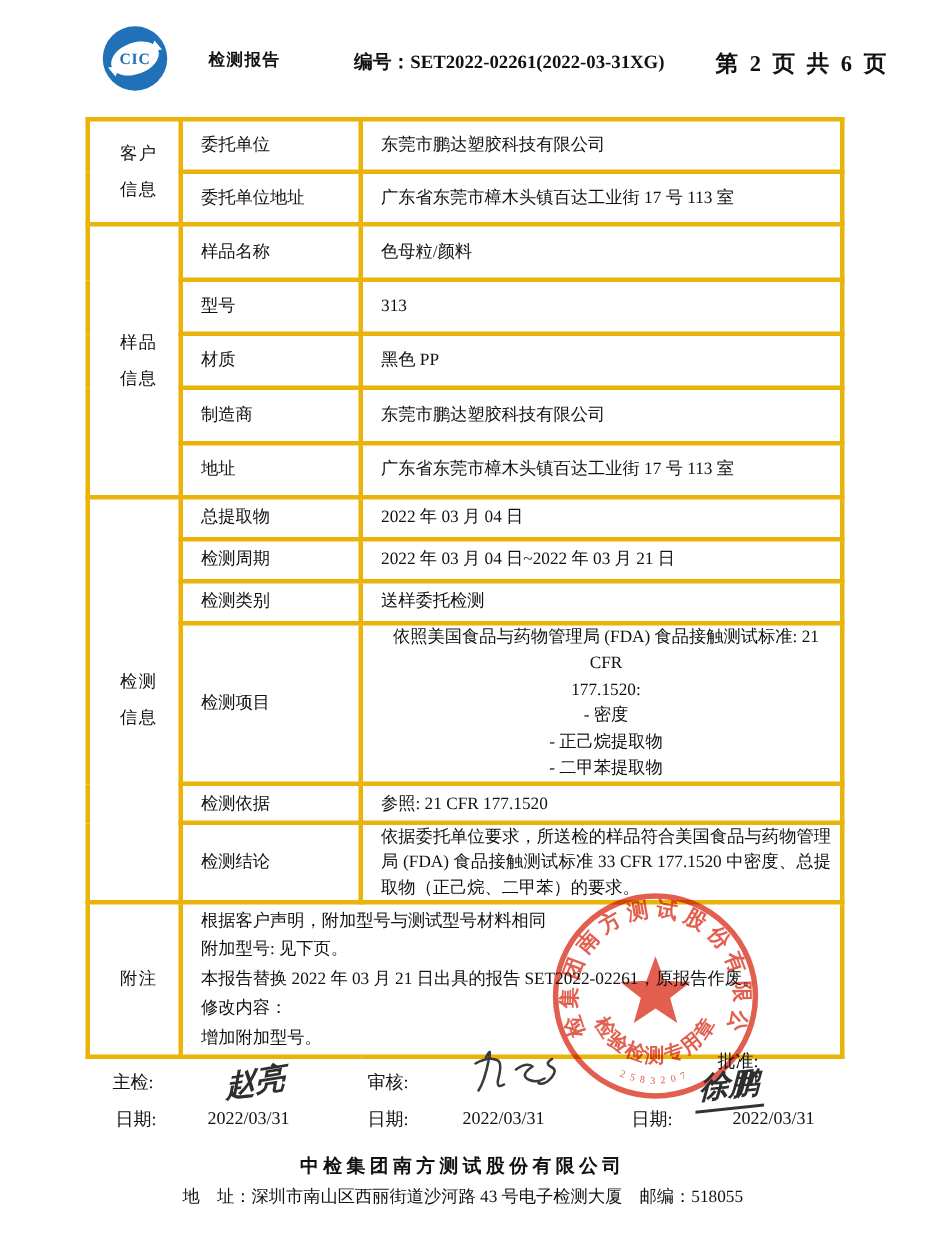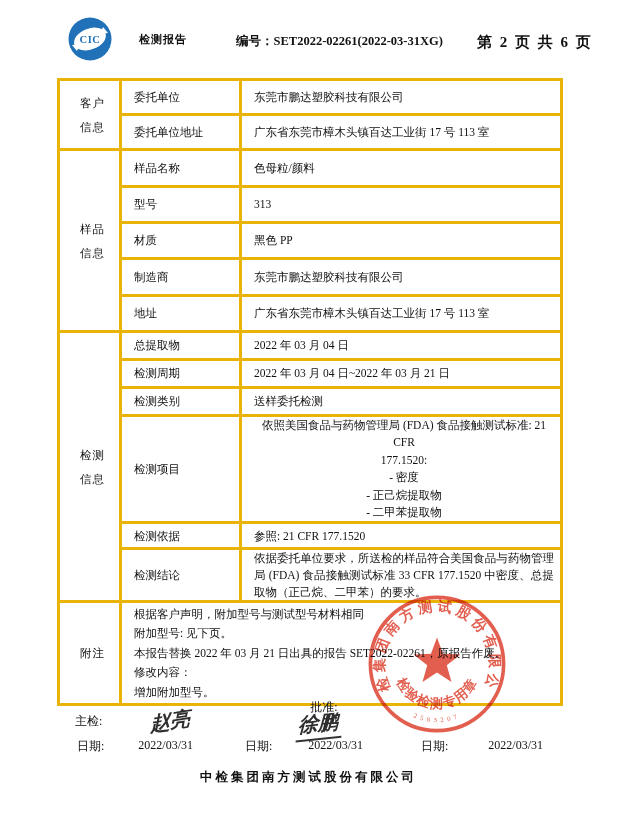--- a/index.html
+++ b/index.html
@@ -154,20 +154,29 @@
     </td>
   </tr>
 </tbody>
   </table>
 
 <div class="sig-row">
   <div class="sig-col c1">
     <span class="sig-label">主检:</span>
     <span class="sig-name">赵亮</span>
   </div>
+  <div class="sig-col c2">
+    <span class="sig-label">审核:</span>
+    <span class="sig-scribble">
+      <svg width="78" height="40" viewBox="0 0 78 40">
+        <path d="M16,10 q4,-8 2,1 q-3,15 -7,21 M9,14 q9,-5 15,-2 q3,2 0,13 q-1,6 4,3
+                 M36,18 q7,-5 11,-2 q-9,6 -2,9 q5,2 10,-1 M60,11 q-5,3 -1,5 q5,2 1,7 q-5,6 -9,4" stroke="#3a3a3a" fill="none" stroke-width="1.7" stroke-linecap="round" stroke-linejoin="round"></path>
+      </svg>
+    </span>
+  </div>
   <div class="sig-col c3">
     <span class="sig-label">批准:</span>
     <span class="sig-name approver">徐鹏</span>
   </div>
 </div>
 
 <div class="date-row">
   <div class="date-col c1">
     <span class="date-label">日期:</span>
     <span class="date-value">2022/03/31</span>
@@ -198,13 +207,14 @@
       <textPath href="#bannerPath" startOffset="50%" text-anchor="middle">检验检测专用章</textPath>
     </text>
     <text font-size="7.5" fill="#dd4433" letter-spacing="4" font-family="Liberation Serif, serif">
       <textPath href="#serialPath" startOffset="50%" text-anchor="middle">2583207</textPath>
     </text>
   </svg>
 </div>
 
 <div class="footer">
   <div class="company">中检集团南方测试股份有限公司</div>
+  <div class="addr">地　址：深圳市南山区西丽街道沙河路 43 号电子检测大厦　邮编：518055</div>
 </div>
 
 </body></html>

